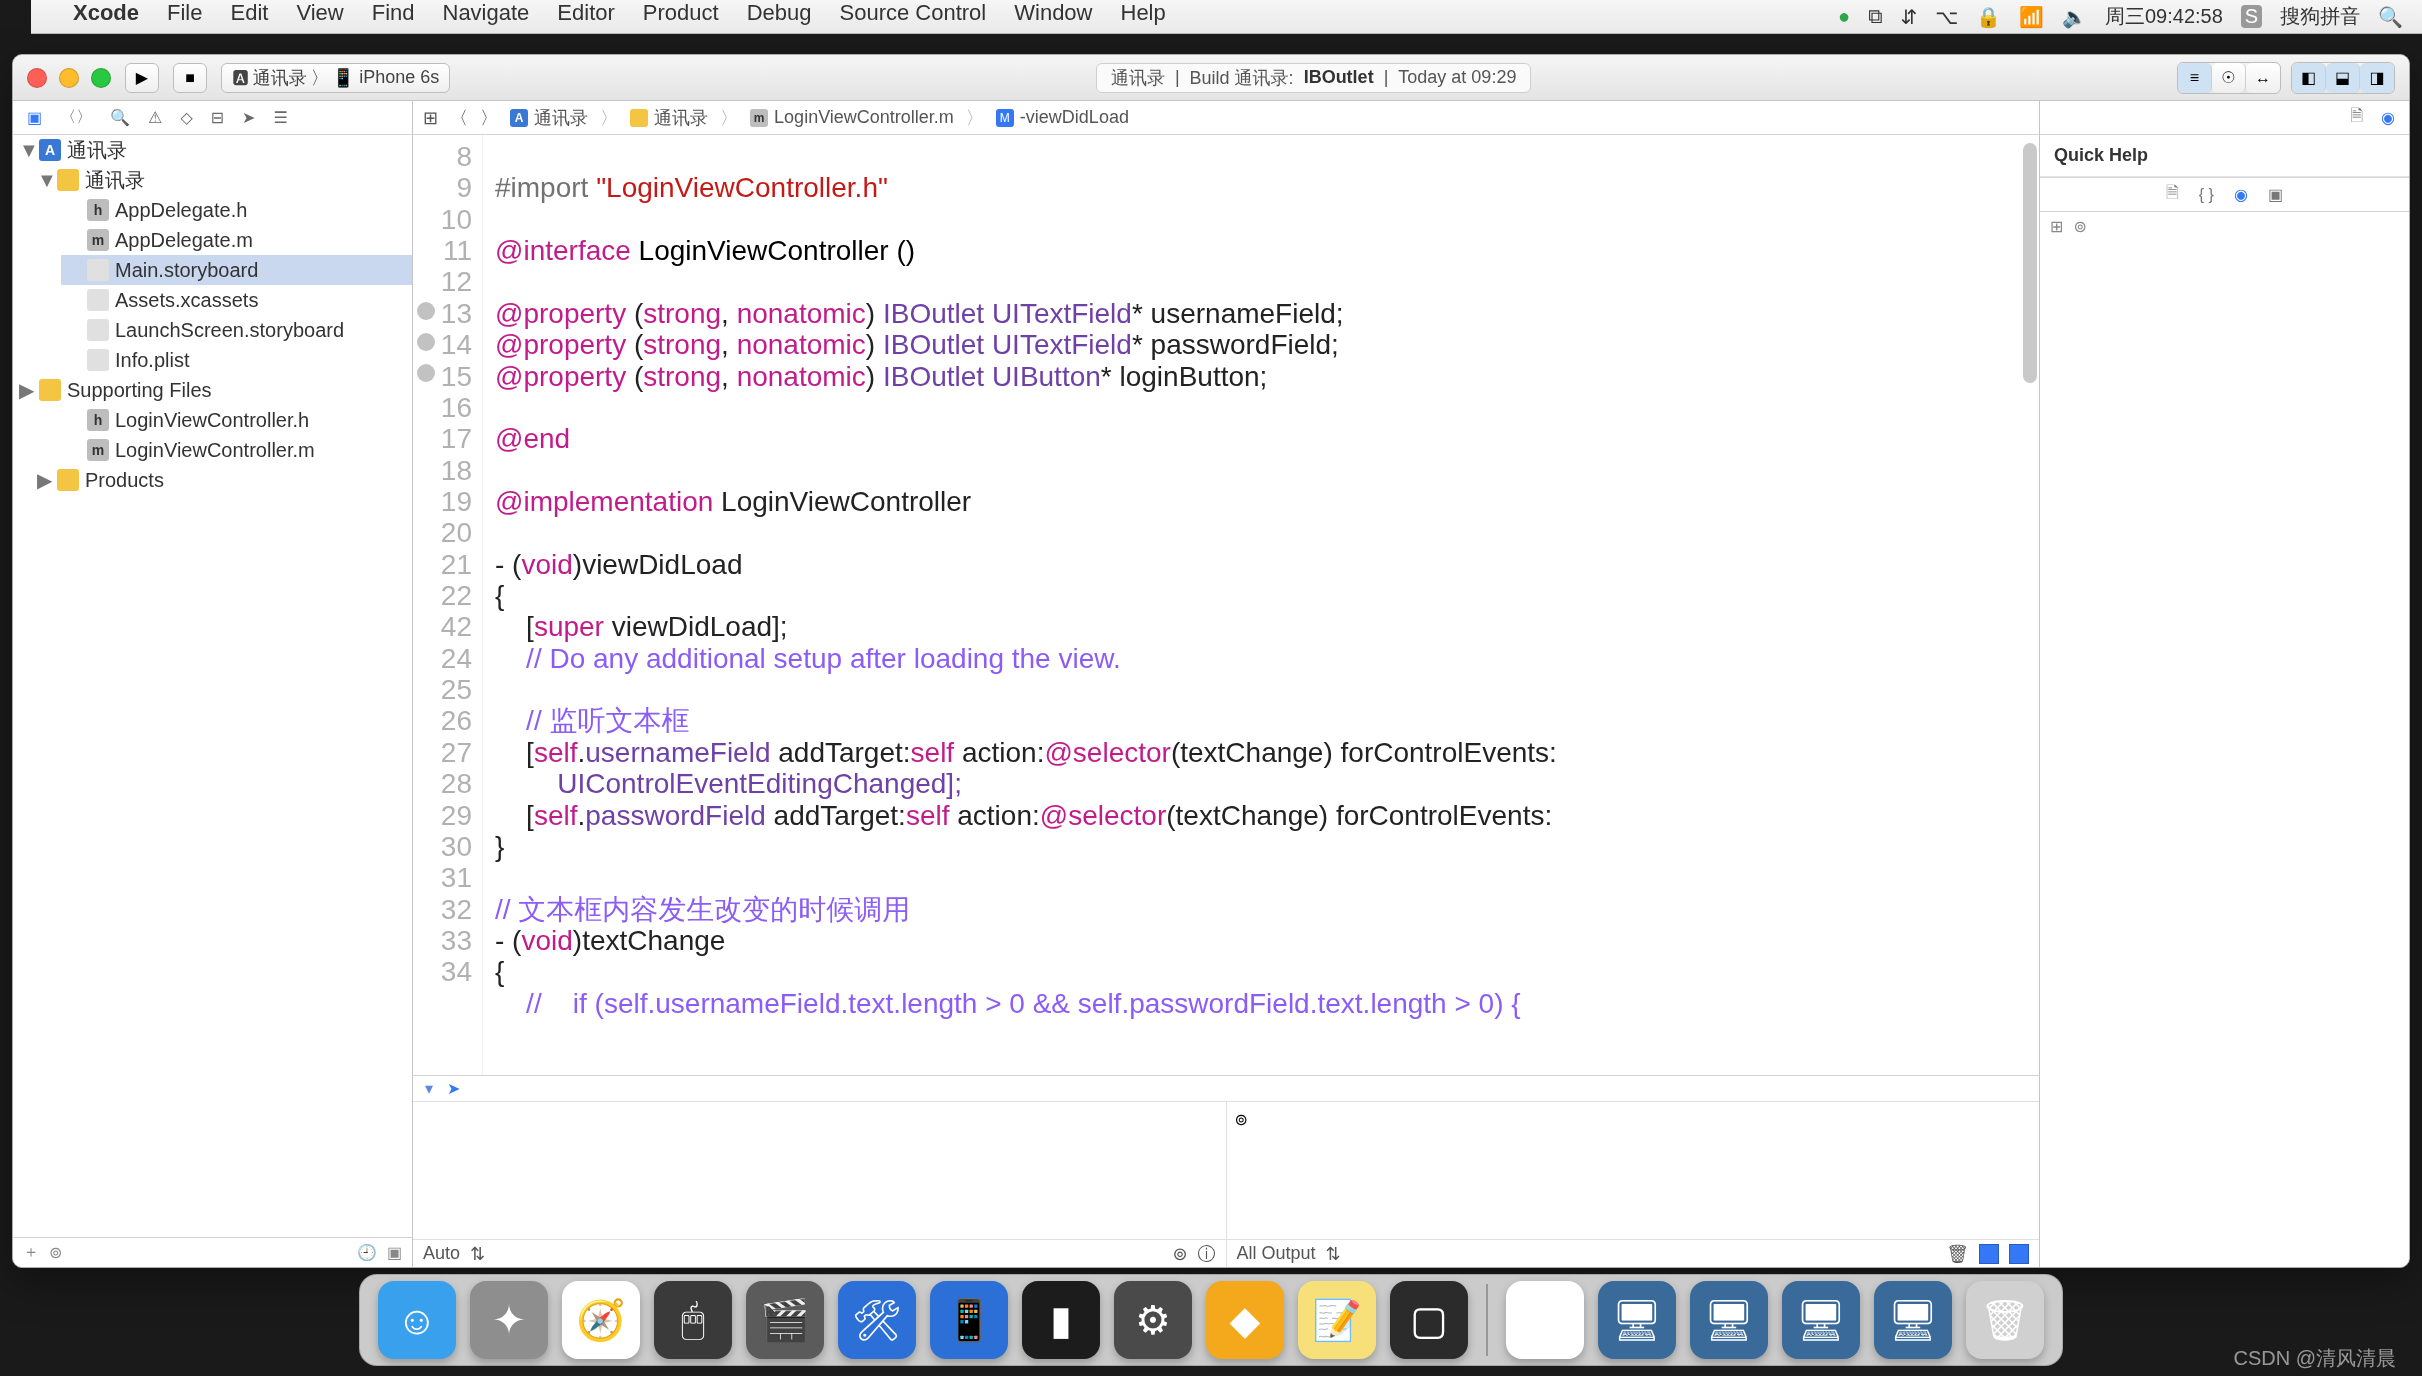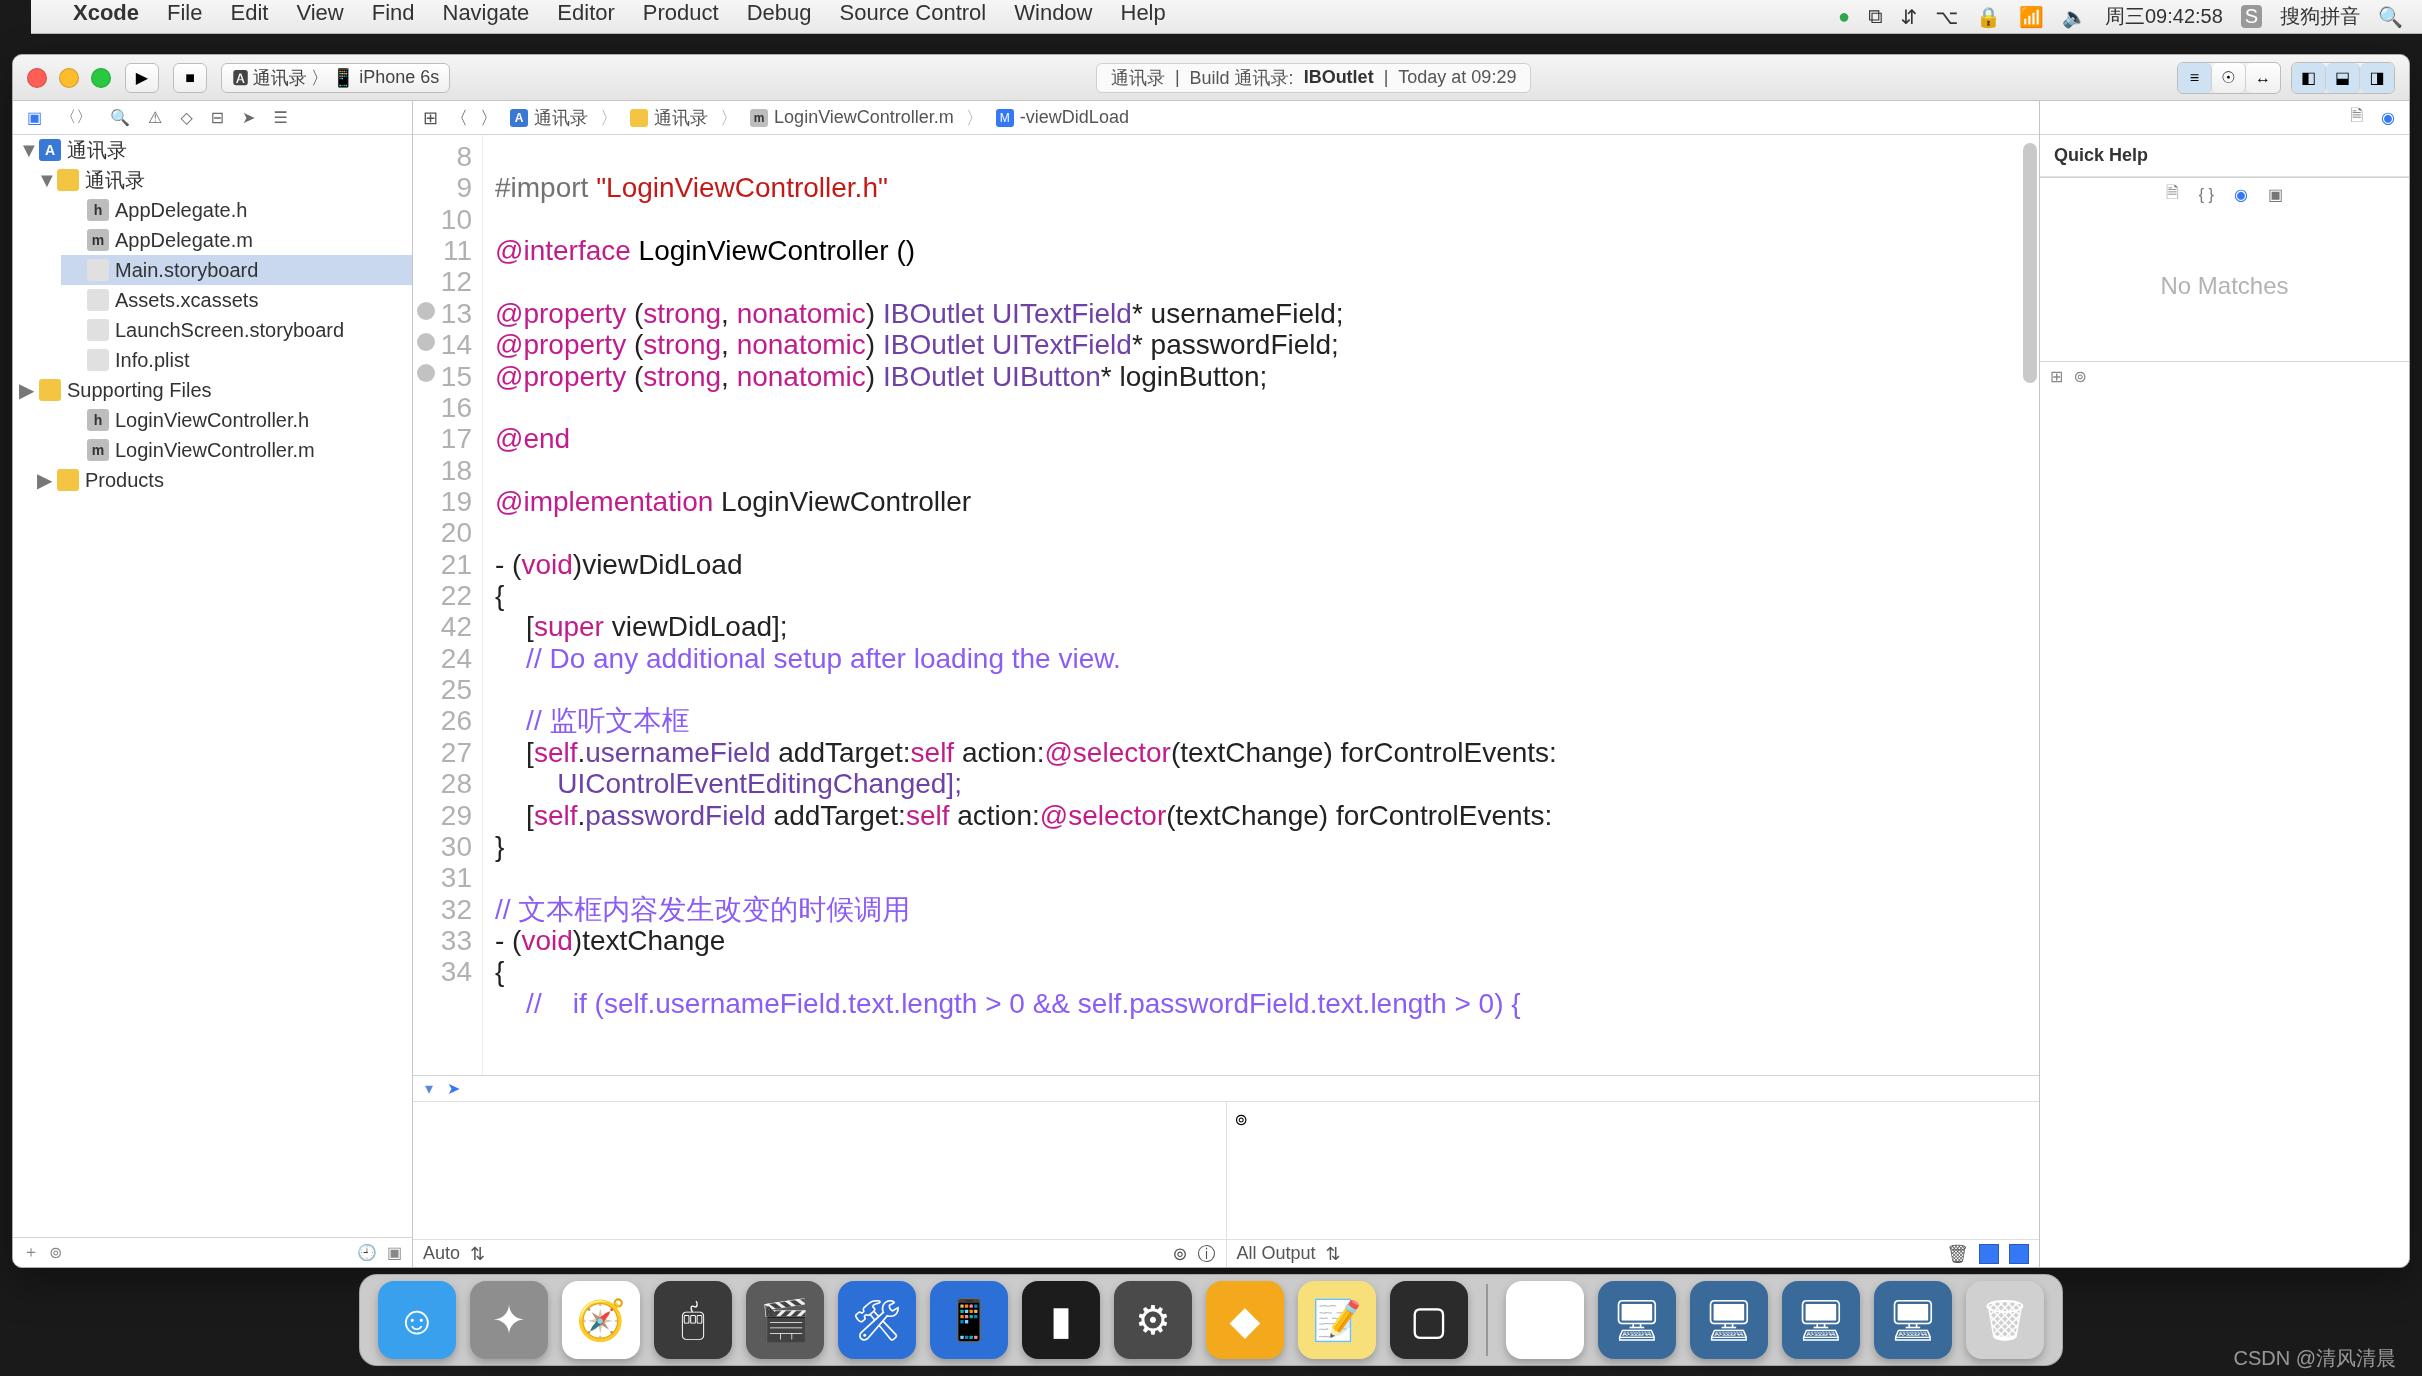--- a/index.html
+++ b/index.html
@@ -339,21 +339,20 @@
         <span>🗎</span>
         <span style="color:#3478f6">◉</span>
       </div>
       <div class="qh-head">Quick Help</div>
       <div class="libtabs">
         <span>🗎</span>
         <span>{ }</span>
         <span class="act">◉</span>
         <span>▣</span>
       </div>
-      <div class="lib-body">No Matches</div>
       <div class="lib-bottom">
         <span>⊞</span>
         <span>⊚</span>
       </div>
     </div>
   </div>
 </div>
 
 <div class="dock">
   <div id="dock1" style="display:flex;gap:14px">

